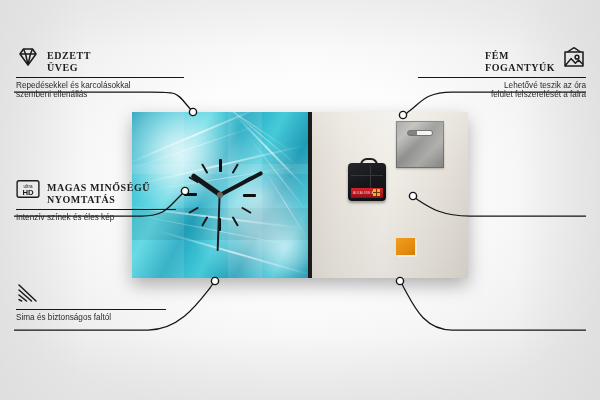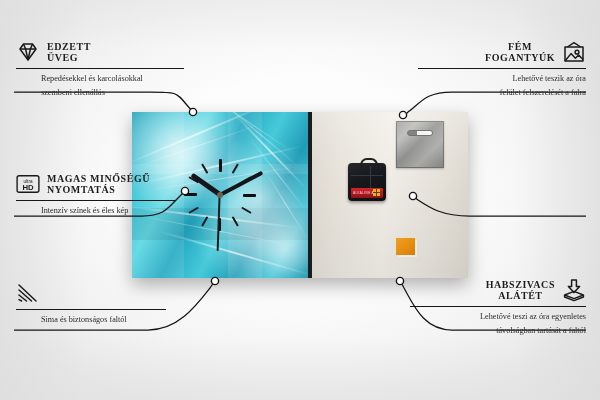--- a/index.html
+++ b/index.html
@@ -102,32 +102,32 @@
     box-shadow:2px 2px 0 rgba(255,255,255,.55);
   }
 
   
   .callout{position:absolute;}
   .co-head{display:flex;align-items:center;gap:7px;}
   .co-title{
     font-size:10px;line-height:11.5px;letter-spacing:.55px;
     color:#1d1d1d;font-weight:700;text-transform:uppercase;white-space:pre-line;
     font-family:"Liberation Serif",serif;
+    margin-top:10px;
   }
   .co-rule{height:1.4px;background:#171717;margin:4px 0 3px;}
   .co-desc{
-    font-size:8.2px;line-height:14px;color:#2b2b2b;white-space:pre-line;
-    font-family:Liberation Serif, serif;
-    margin-left:25px;
+    font-size:8.2px;line-height:9px;color:#2b2b2b;white-space:pre-line;
+    font-family:Liberation Sans, sans-serif;
   }
   .left .co-head{justify-content:flex-start;}
   .left .co-title{text-align:left;}
   .left .co-desc{text-align:left;}
   .right .co-head{justify-content:flex-end;}
-  .right .co-title{text-align:center;}
+  .right .co-title{text-align:left;}
   .right .co-desc{text-align:right;}
   .ico{flex:0 0 auto;width:24px;height:24px;display:block;}
   #co-tempered{left:16px;top:40px;width:168px;}
   #co-print{left:16px;top:172px;width:160px;}
   #co-edges{left:16px;top:281px;width:150px;}
   #co-handles{right:14px;top:40px;width:168px;}
   #co-mech{right:14px;top:172px;width:168px;}
   #co-foam{right:14px;top:278px;width:176px;}
 
   #lines{position:absolute;inset:0;width:600px;height:400px;pointer-events:none;}
@@ -302,30 +302,14 @@
           <path d="M3 21 L9 13.6 L13.4 18.2 L16.6 15 L21 19.6"></path>
         </g>
       </svg>
     </div>
     <div class="co-rule"></div>
     <div class="co-desc">Lehetővé teszik az óra
 felület felszerelését a falra</div>
   </div>
 
 
-  <div class="callout right" id="co-foam">
-    <div class="co-head">
-      <div class="co-title">HABSZIVACS
-ALÁTÉT</div>
-      <svg class="ico" viewBox="0 0 24 24">
-        <g fill="none" stroke="#1a1a1a" stroke-width="1.5" stroke-linejoin="round">
-          <path d="M9.6 2 h4.8 v6.4 h3.2 L12 14.6 L6.4 8.4 h3.2 Z"></path>
-          <path d="M12 13.4 L21.4 17 L12 20.6 L2.6 17 Z"></path>
-          <path d="M2.6 17 v2 L12 22.6 L21.4 19 v-2"></path>
-        </g>
-      </svg>
-    </div>
-    <div class="co-rule"></div>
-    <div class="co-desc">Lehetővé teszi az óra egyenletes
-távolságban tartását a faltól</div>
-  </div>
 
 </div>
 
 </body></html>

